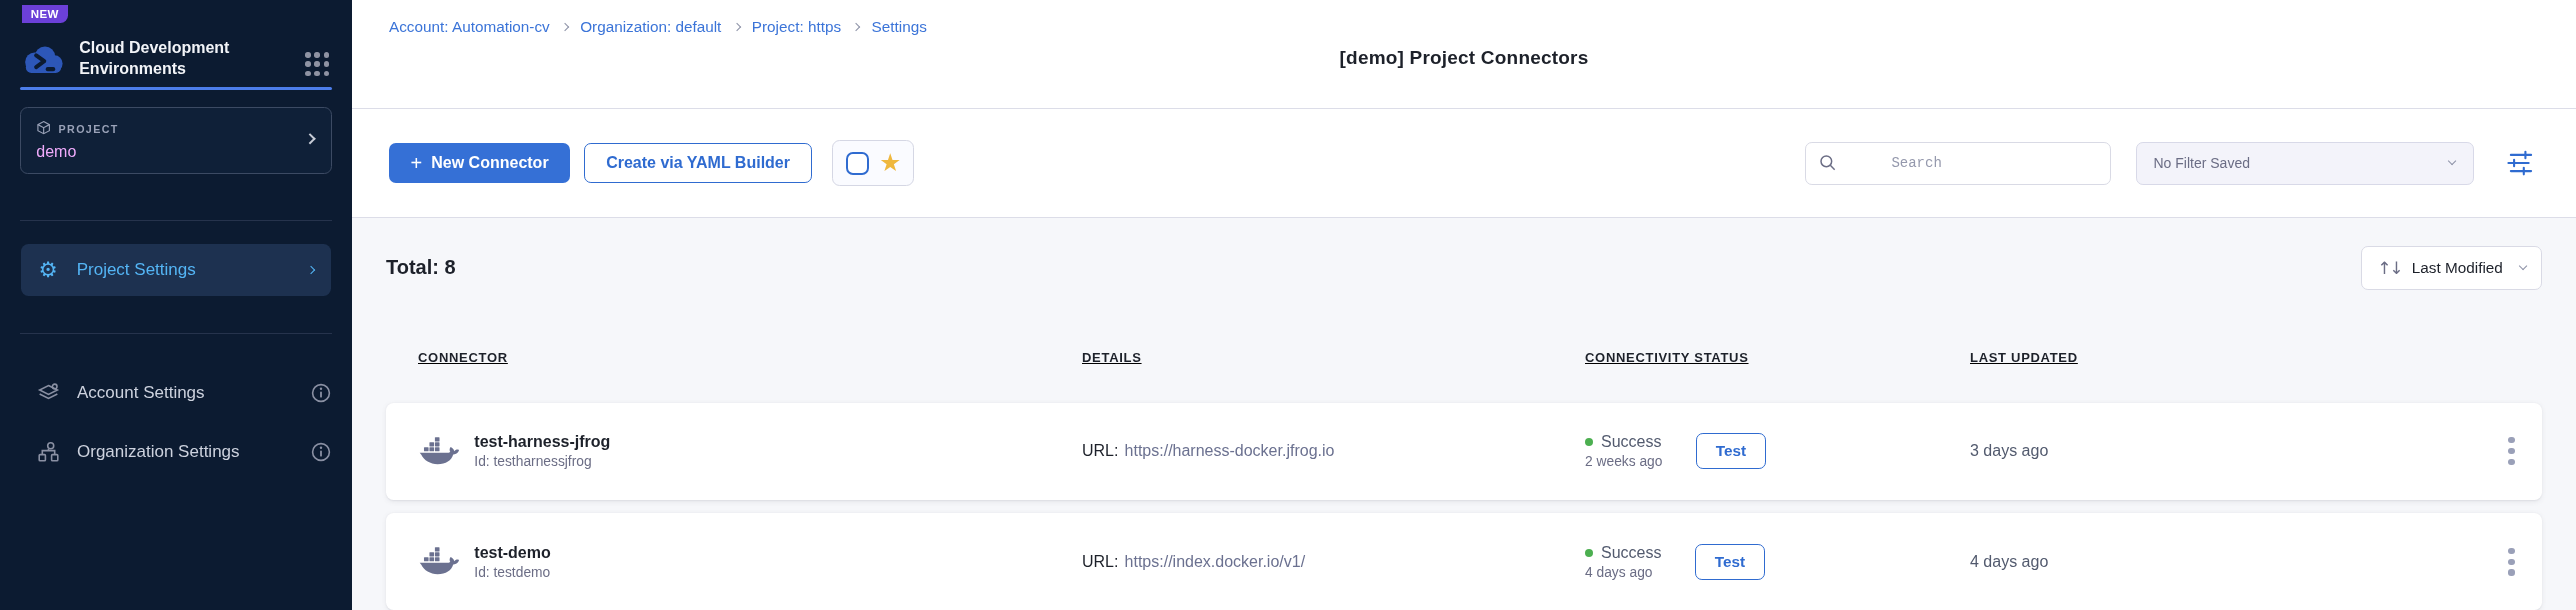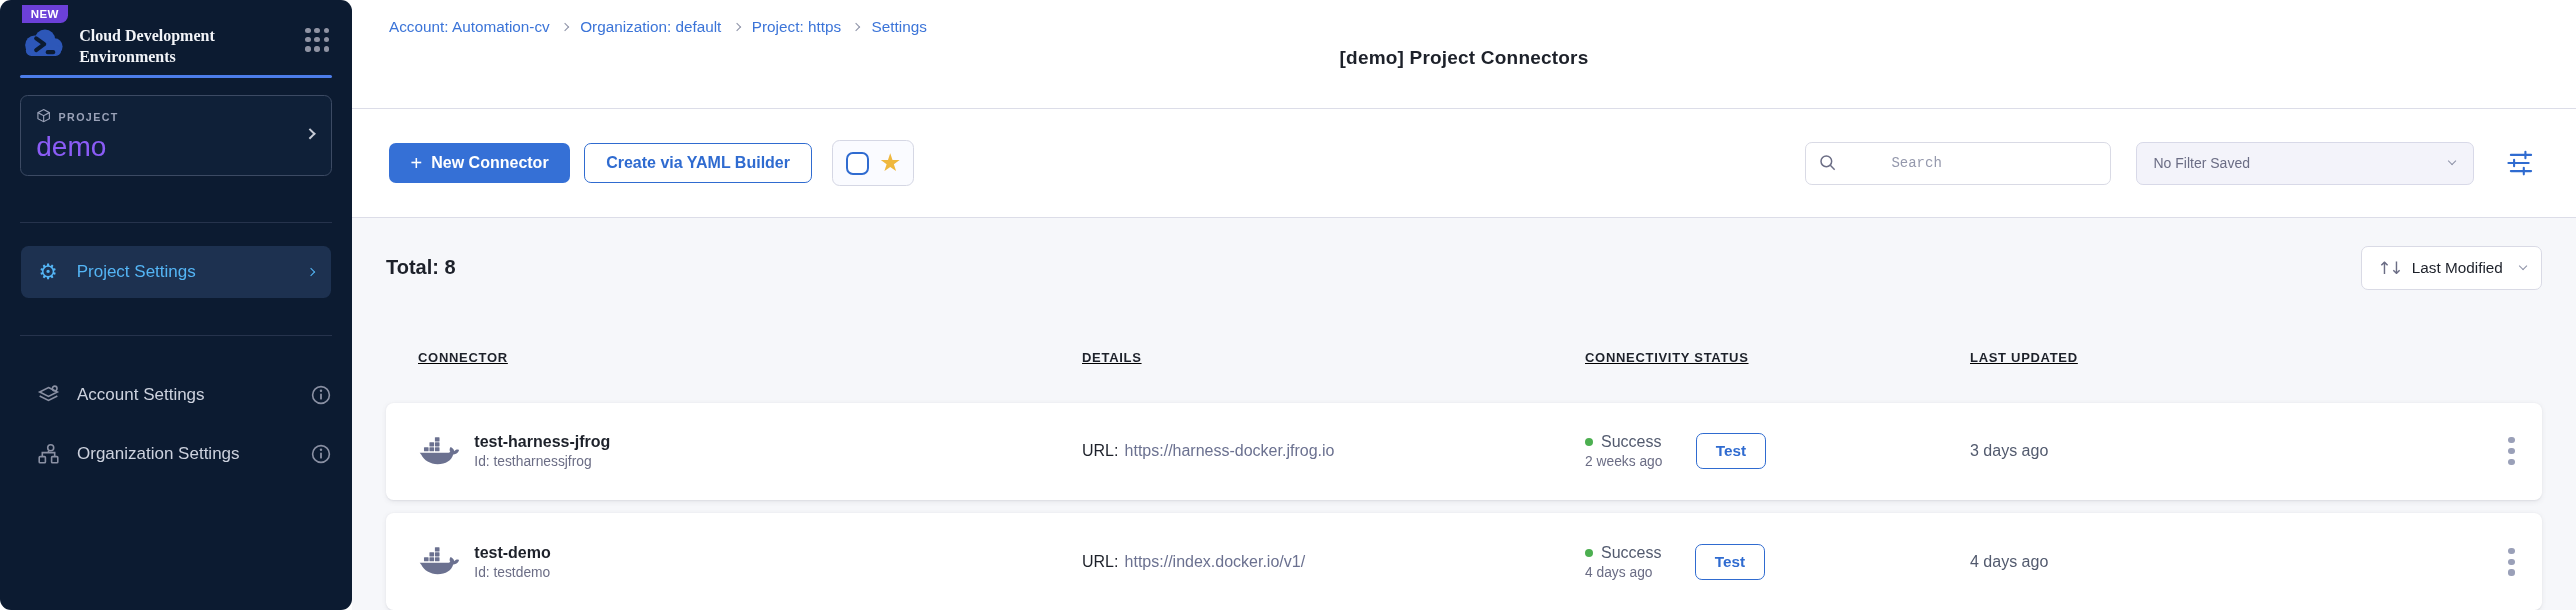--- a/index.html
+++ b/index.html
@@ -1,32 +1,32 @@
 <!DOCTYPE html>
 <html style="--sidebar_bg: #0c1b31; --sidebar_active_bg: #1d3150; --sidebar_divider: #26334c; --sidebar_text: #cdd2de; --sidebar_muted: #9aa2b8; --active_blue: #54b5f5; --gitspaces_cyan: #35b6e8; --accent_underline: #4c7dea; --badge_purple: #6c40d8; --logo_blue: #2d57b8; --primary_blue: #3570d6; --accent_blue: #2f6bd0; --link_blue: #3b74d8; --success_green: #4caf50; --star_gold: #efb83e; --text_dark: #1d212a; --text_gray: #6b6d85; --text_mid: #525a6e; --border: #d9dae5; --content_bg: #f6f7fa; --card_bg: #ffffff; --icon_gray: #6b7190; --kebab_gray: #9aa0b8;font-size:12.2px"><head>
 <meta charset="utf-8">
 <style>
   * { margin:0; padding:0; box-sizing:border-box; }
   html,body { width:2576px; height:610px; overflow:hidden; }
   body { font-family:"Liberation Sans", sans-serif; display:flex; background:#fff; }
 
   
-  .sidebar { width:352px; min-width:352px; height:610px; background:var(--sidebar_bg); color:var(--sidebar_text); position:relative;border-radius:11px; }
+  .sidebar { width:352px; min-width:352px; height:610px; background:var(--sidebar_bg); color:var(--sidebar_text); position:relative; }
   .side-top { padding:4.6px 20px 0 20px; }
   .new-badge { display:inline-block; background:var(--badge_purple); color:#fff; font-size:11.5px; font-weight:700; letter-spacing:0.4px; padding:3.1px 9.2px; border-radius:0 0 7.6px 0; margin-left:1.5px; }
-  .logo-row { display:flex; align-items:flex-start; gap:12.2px; margin-top:2px;font-family:Liberation Serif, serif; }
+  .logo-row { display:flex; align-items:flex-end; gap:12.2px; margin-top:14px; }
   .cloud-logo { flex:0 0 auto; line-height:0; }
   .product-title { font-size:16px; font-weight:700; color:#f2f4f8; line-height:1.32; width:153px; }
   .grid-icon { margin-left:auto; display:grid; grid-template-columns:repeat(3,5.4px); gap:3.8px; cursor:pointer; padding:3.1px; }
   .grid-icon i { width:5.4px; height:5.4px; border-radius:50%; background:#8f93a3; }
   .accent-line { height:3.1px; border-radius:1.5px; background:var(--accent_underline); margin-top:7.6px; }
 
   .project-box { position:relative; margin:17px 20px 0 20px; border:1.1px solid #3c4a63; background:#0f2038; border-radius:7.6px; padding:12.2px 37px 12.2px 15.3px; cursor:pointer; }
   .pb-label-row { display:flex; align-items:center; gap:6.9px; color:var(--sidebar_muted); font-size:10.7px; font-weight:700; letter-spacing:1.4px; }
-  .pb-value { margin-top:5.4px; font-size:28px; color:#8b5cf6; }
+  .pb-value { margin-top:5.4px; font-size:16px; color:#f0abfc; }
   .project-box .chev { position:absolute; right:17px; top:50%; margin-top:-5.4px; color:#c6cbd6; }
 
   .side-item { display:flex; align-items:center; gap:17px; padding:0 21.4px 0 37px; height:34px; font-size:17px; color:var(--sidebar_text); cursor:pointer; }
   .side-item .ic { flex:0 0 23px; display:flex; justify-content:center; line-height:0; }
   .side-item.gitspaces { margin-top:37px; }
   .side-divider { height:0.8px; background:var(--sidebar_divider); margin:0 20px; }
   .div-1 { margin-top:46px; }
   .div-2 { margin-top:37px; }
   .side-item.active { margin:23px 21.4px 0 21.4px; height:52px; padding:0 17px 0 15.3px; background:var(--sidebar_active_bg); border-radius:7.6px; color:var(--active_blue); }
   .side-item.active .chev { margin-left:auto; color:var(--active_blue); }

